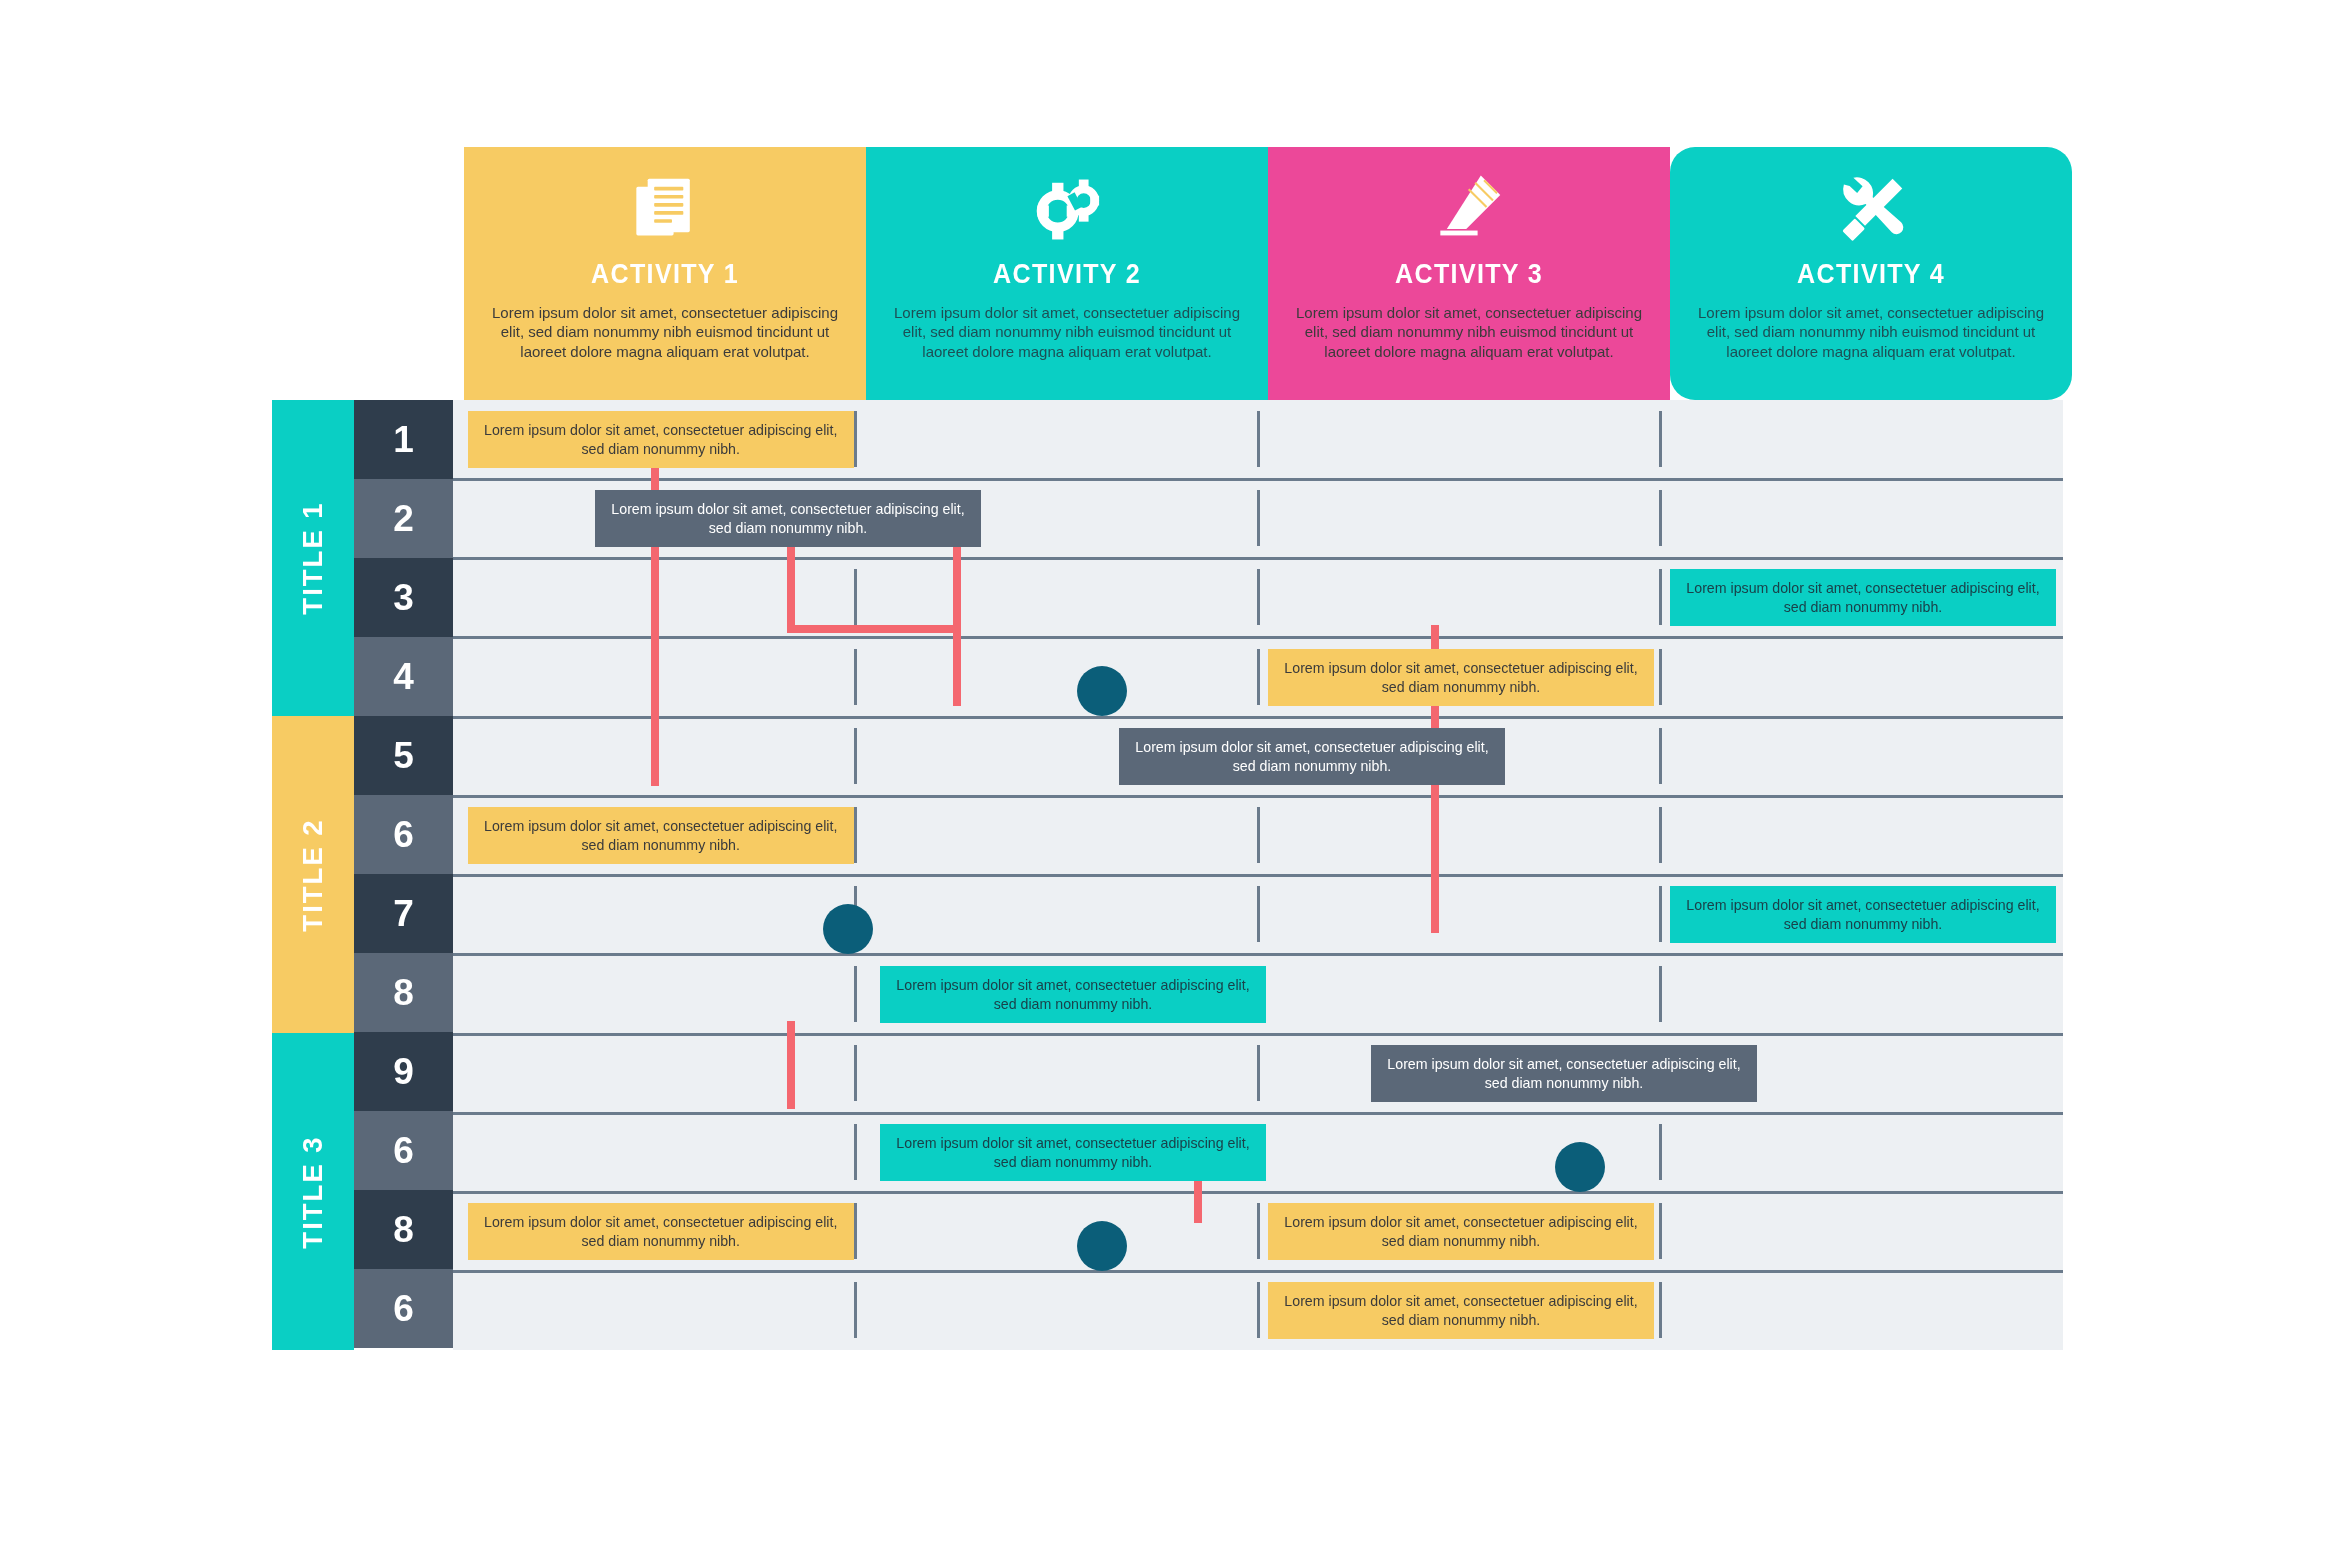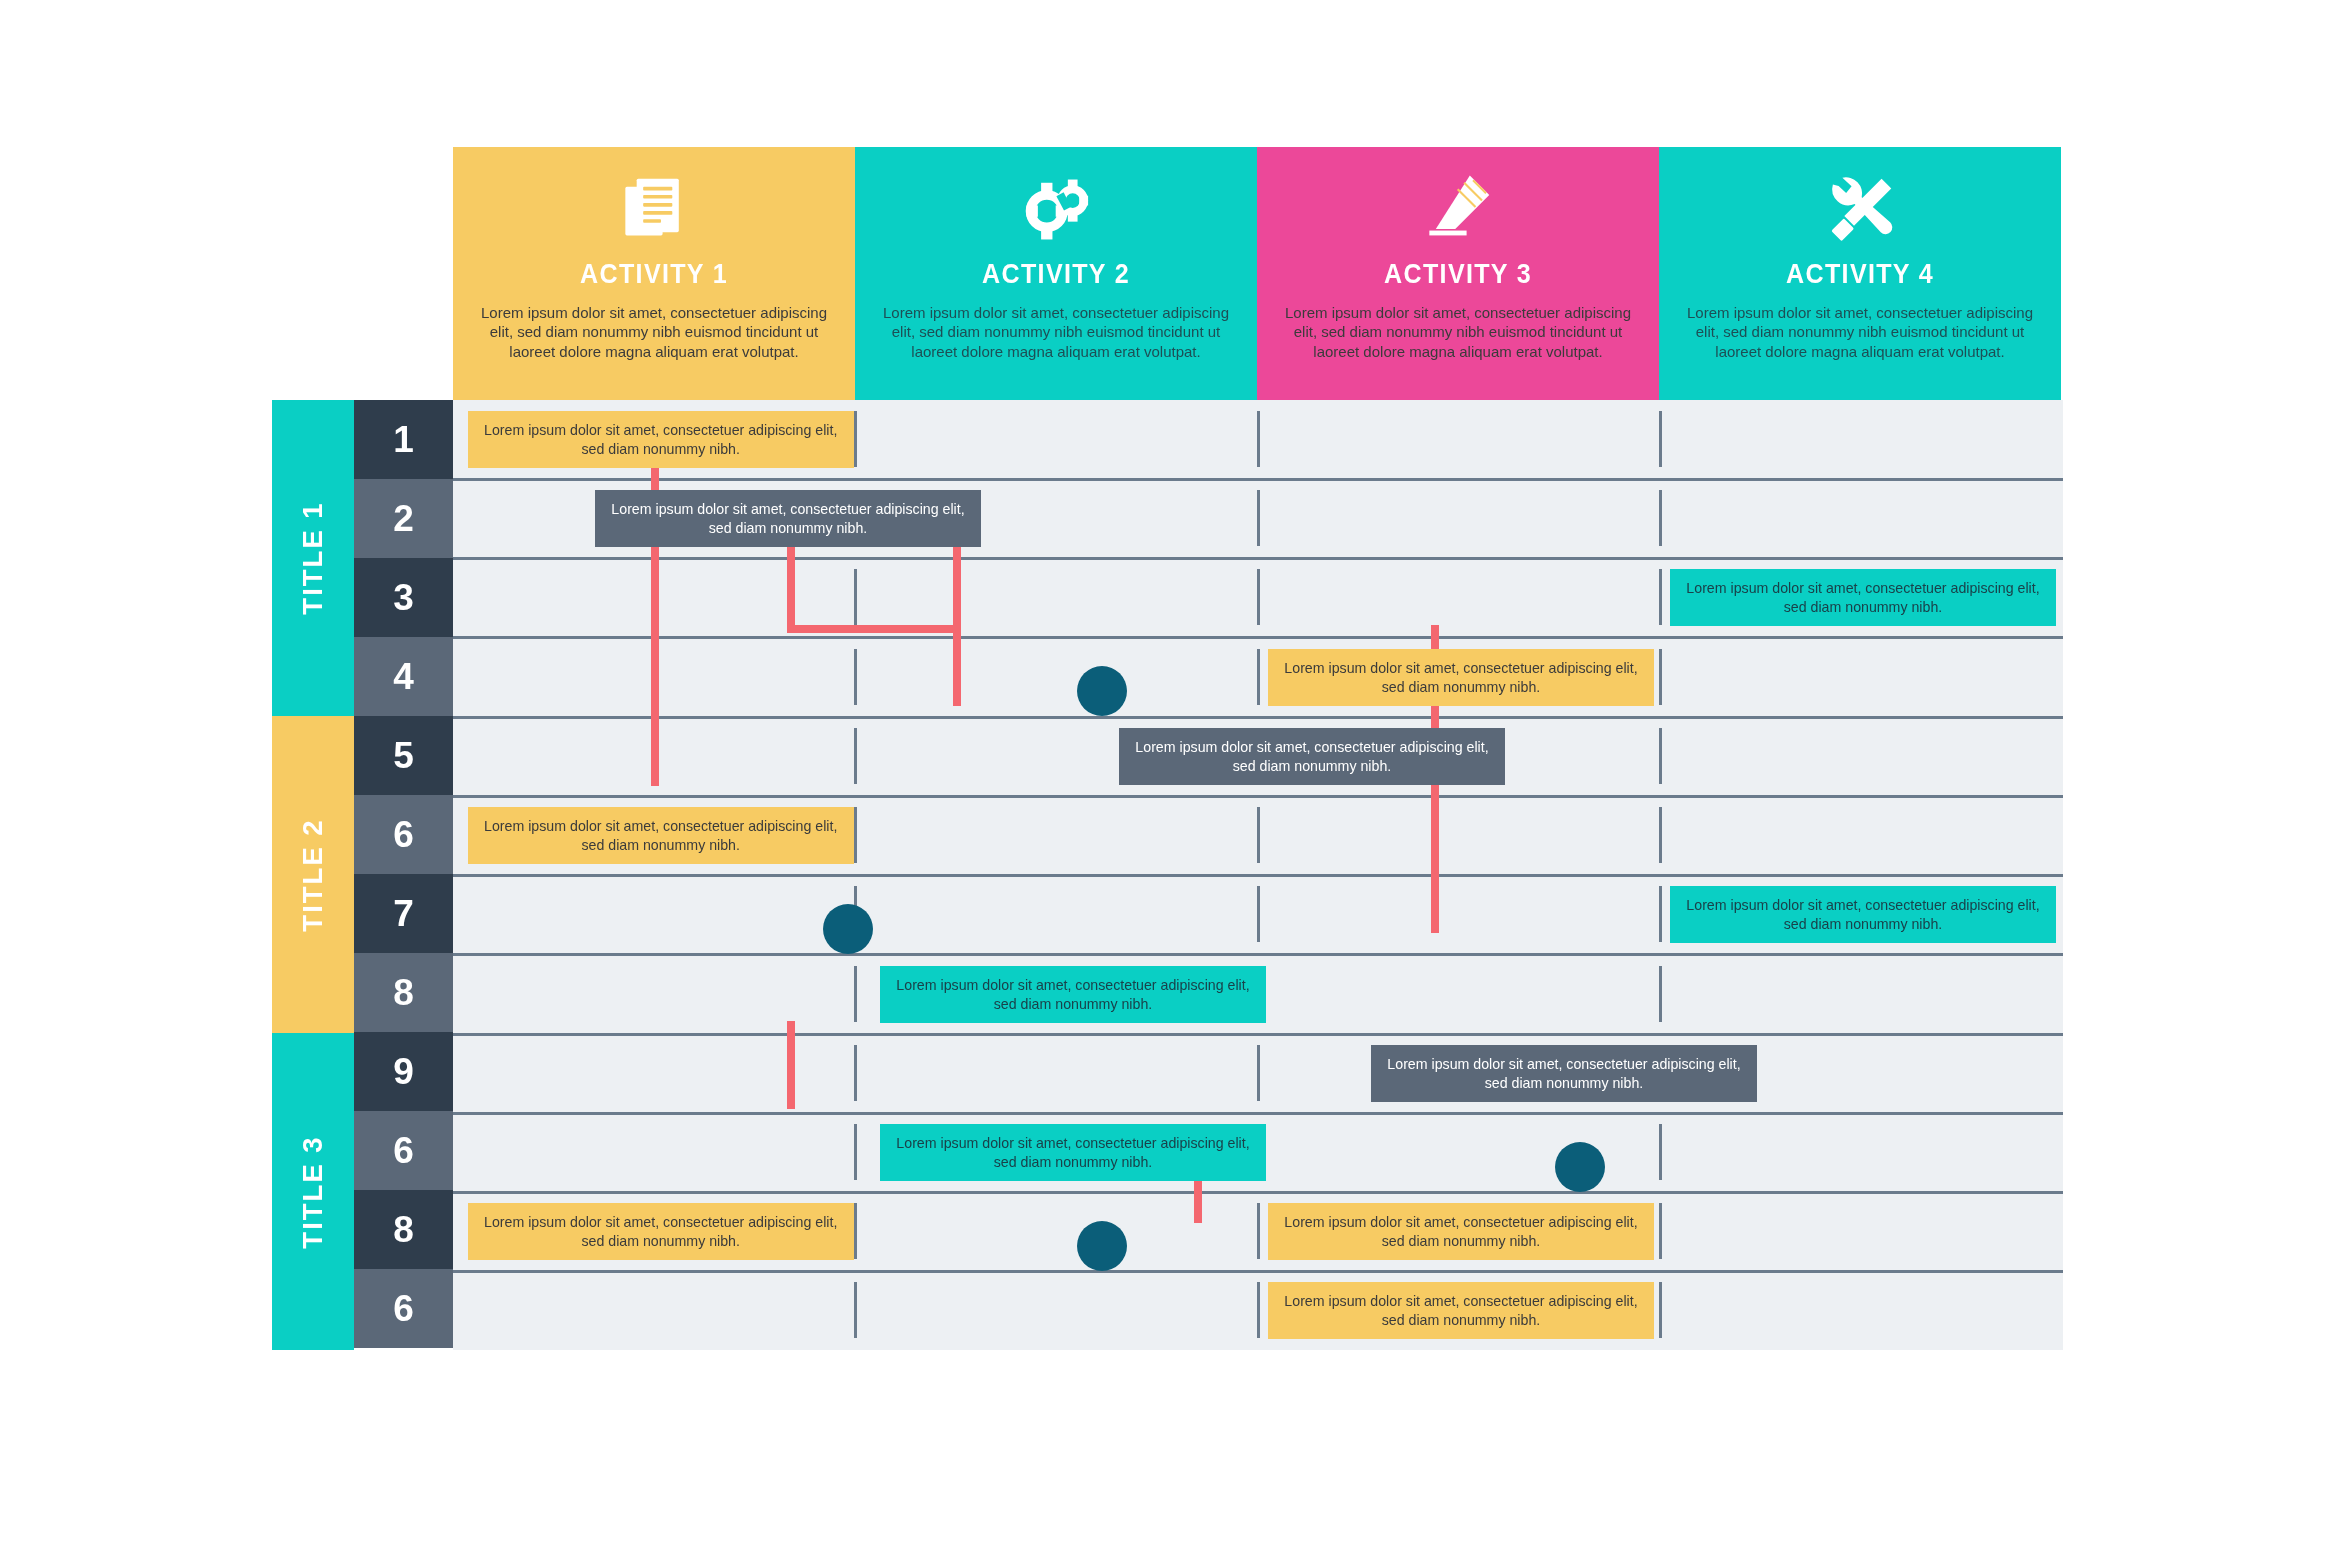--- a/index.html
+++ b/index.html
@@ -3,29 +3,29 @@
 <meta charset="utf-8">
 <style>
   html,body{margin:0;padding:0;background:#ffffff;}
   body{width:2351px;height:1568px;position:relative;overflow:hidden;
        font-family:"Liberation Sans",sans-serif;}
 
   
   #infographic{position:absolute;left:0;top:0;width:2351px;height:1568px;}
 
   
-  .header-row{position:absolute;left:453px;top:147px;width:1610px;height:253px;
+  .header-row{position:absolute;left:464px;top:147px;width:1610px;height:253px;
               display:flex;}
   .activity-card{width:402px;height:253px;position:relative;
                  display:flex;flex-direction:column;align-items:center;
                  box-sizing:border-box;padding-top:20px;}
   .activity-card.c1{background:#F7CB63;}
   .activity-card.c2{background:#0ACFC4;}
   .activity-card.c3{background:#ec4899;}
-  .activity-card.c4{background:#0ACFC4;}
+  .activity-card.c4{background:#0ACFC4;border-radius:25px;}
   .activity-icon{width:84px;height:84px;display:flex;align-items:center;
                  justify-content:center;}
   .activity-icon svg{width:81px;height:81px;display:block;}
   .activity-title{font-size:28.5px;font-weight:bold;color:#ffffff;
                   letter-spacing:1.5px;margin-top:5.5px;
                   font-family:"Liberation Sans",sans-serif;
                   transform:scaleX(0.88);transform-origin:center;}
   .activity-desc{margin-top:13px;width:367px;text-align:center;
                  font-size:15px;line-height:1.30;color:#3b3b3b;}
   .activity-card.c2 .activity-desc,

